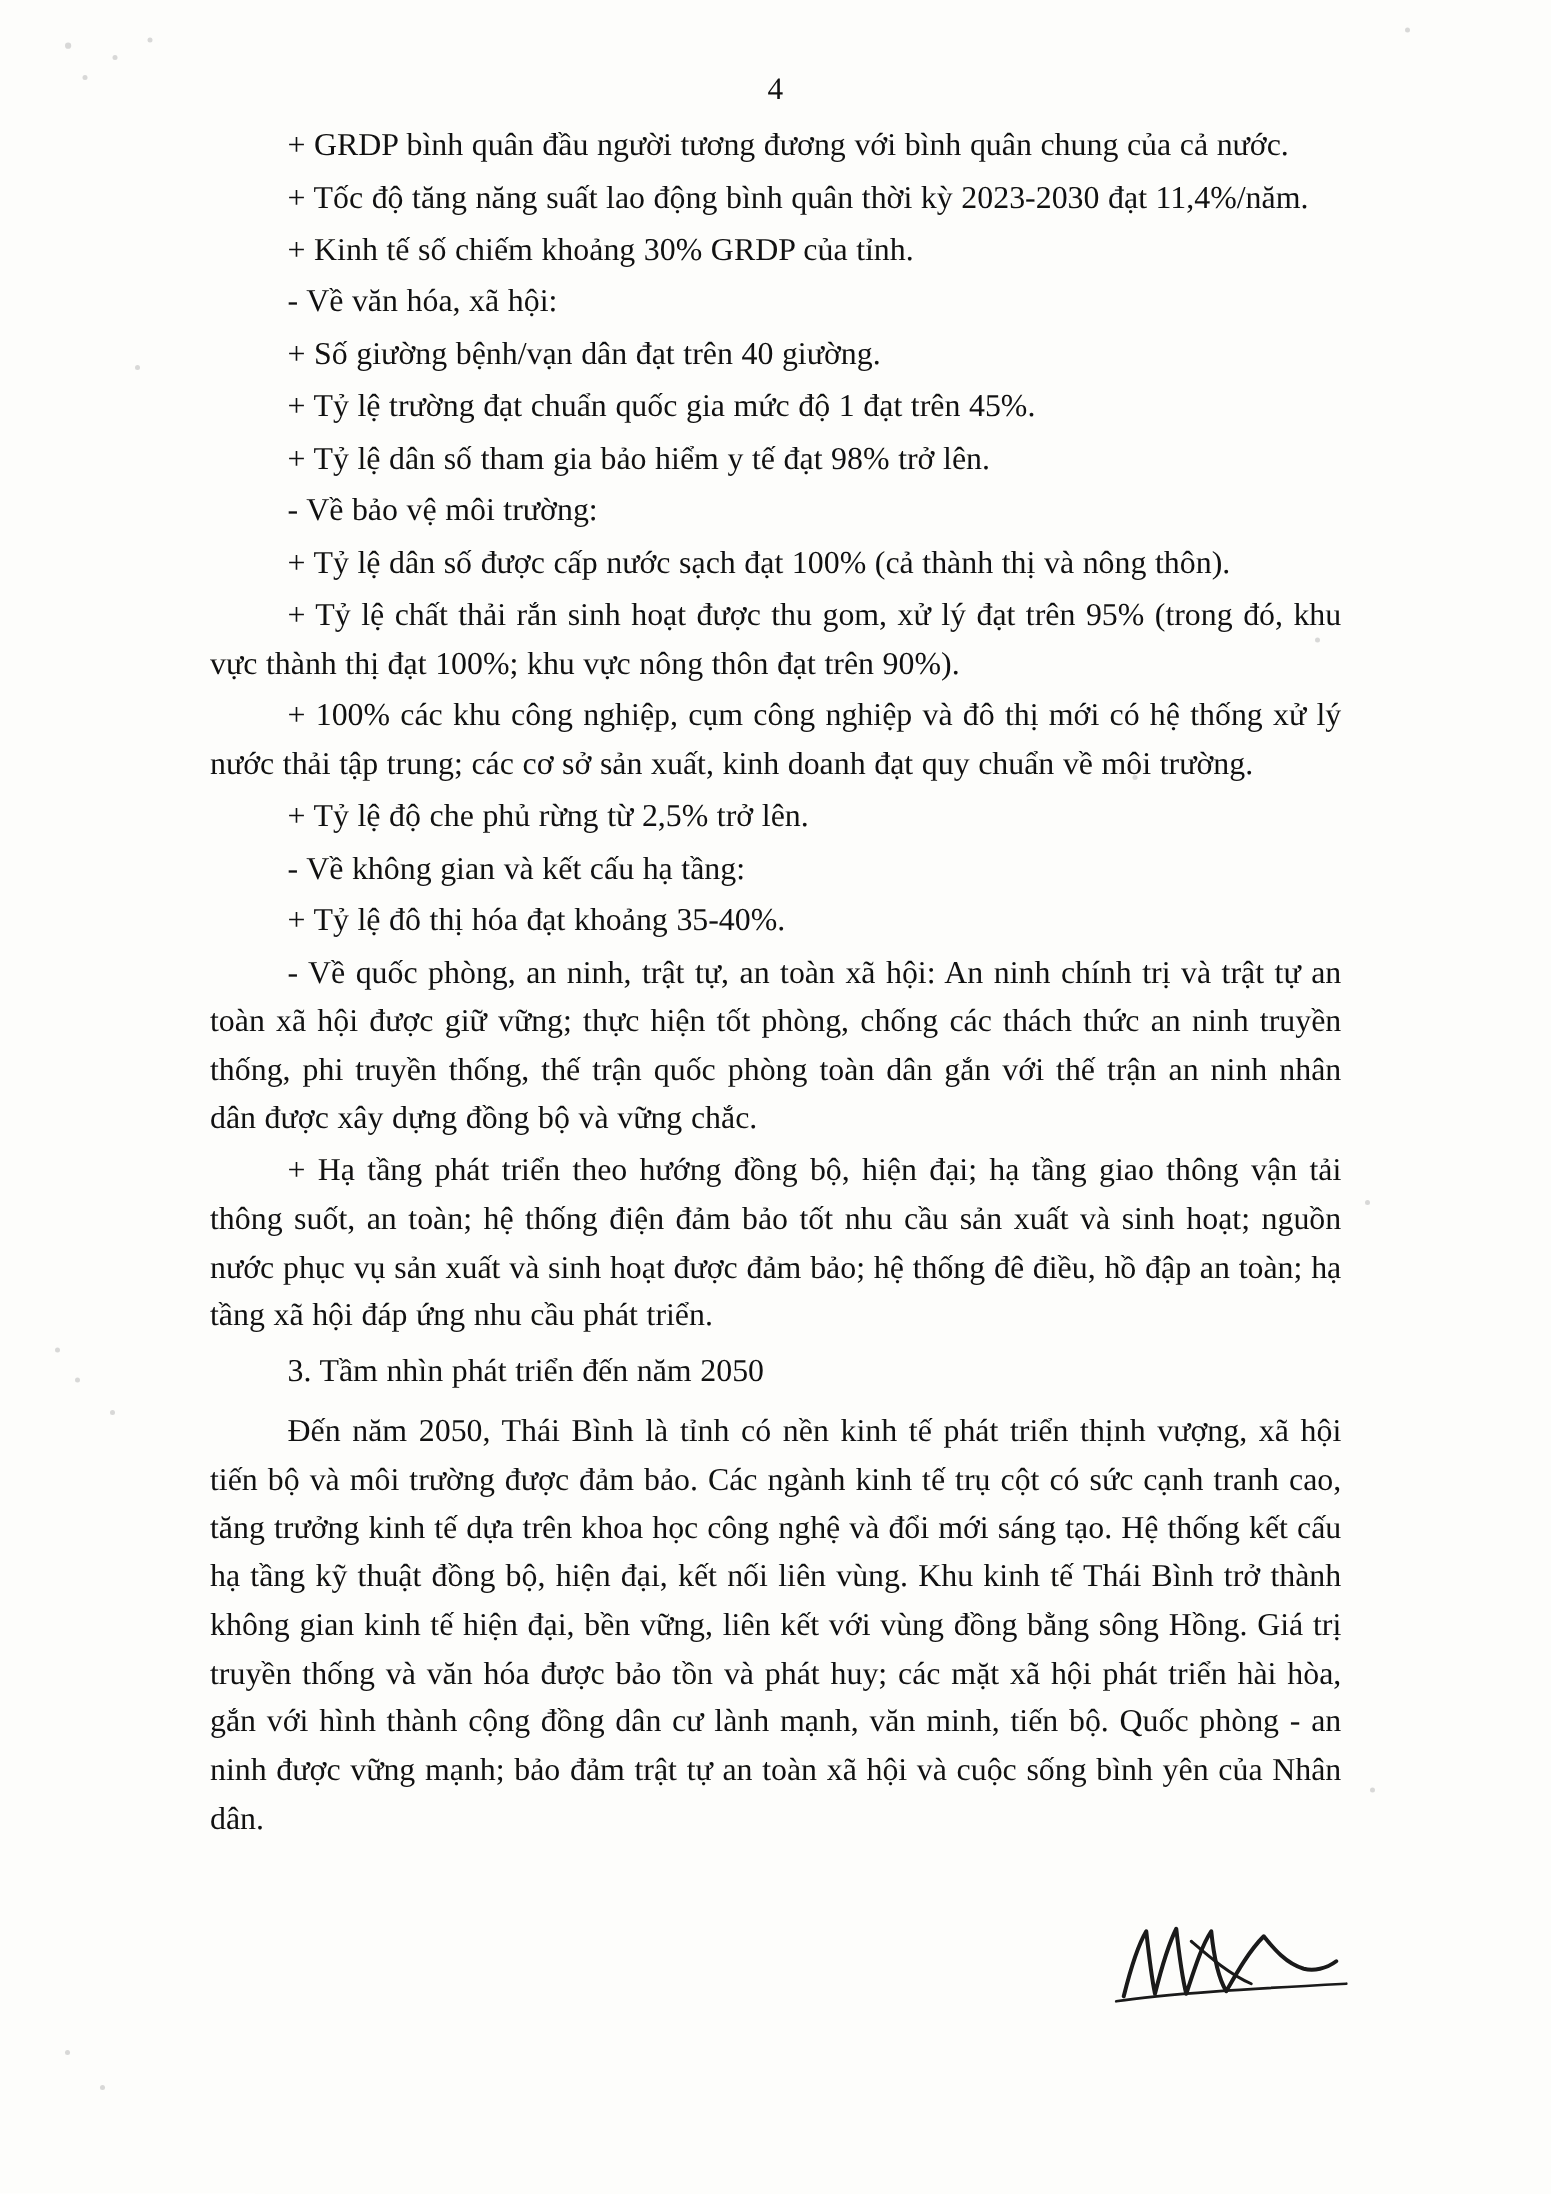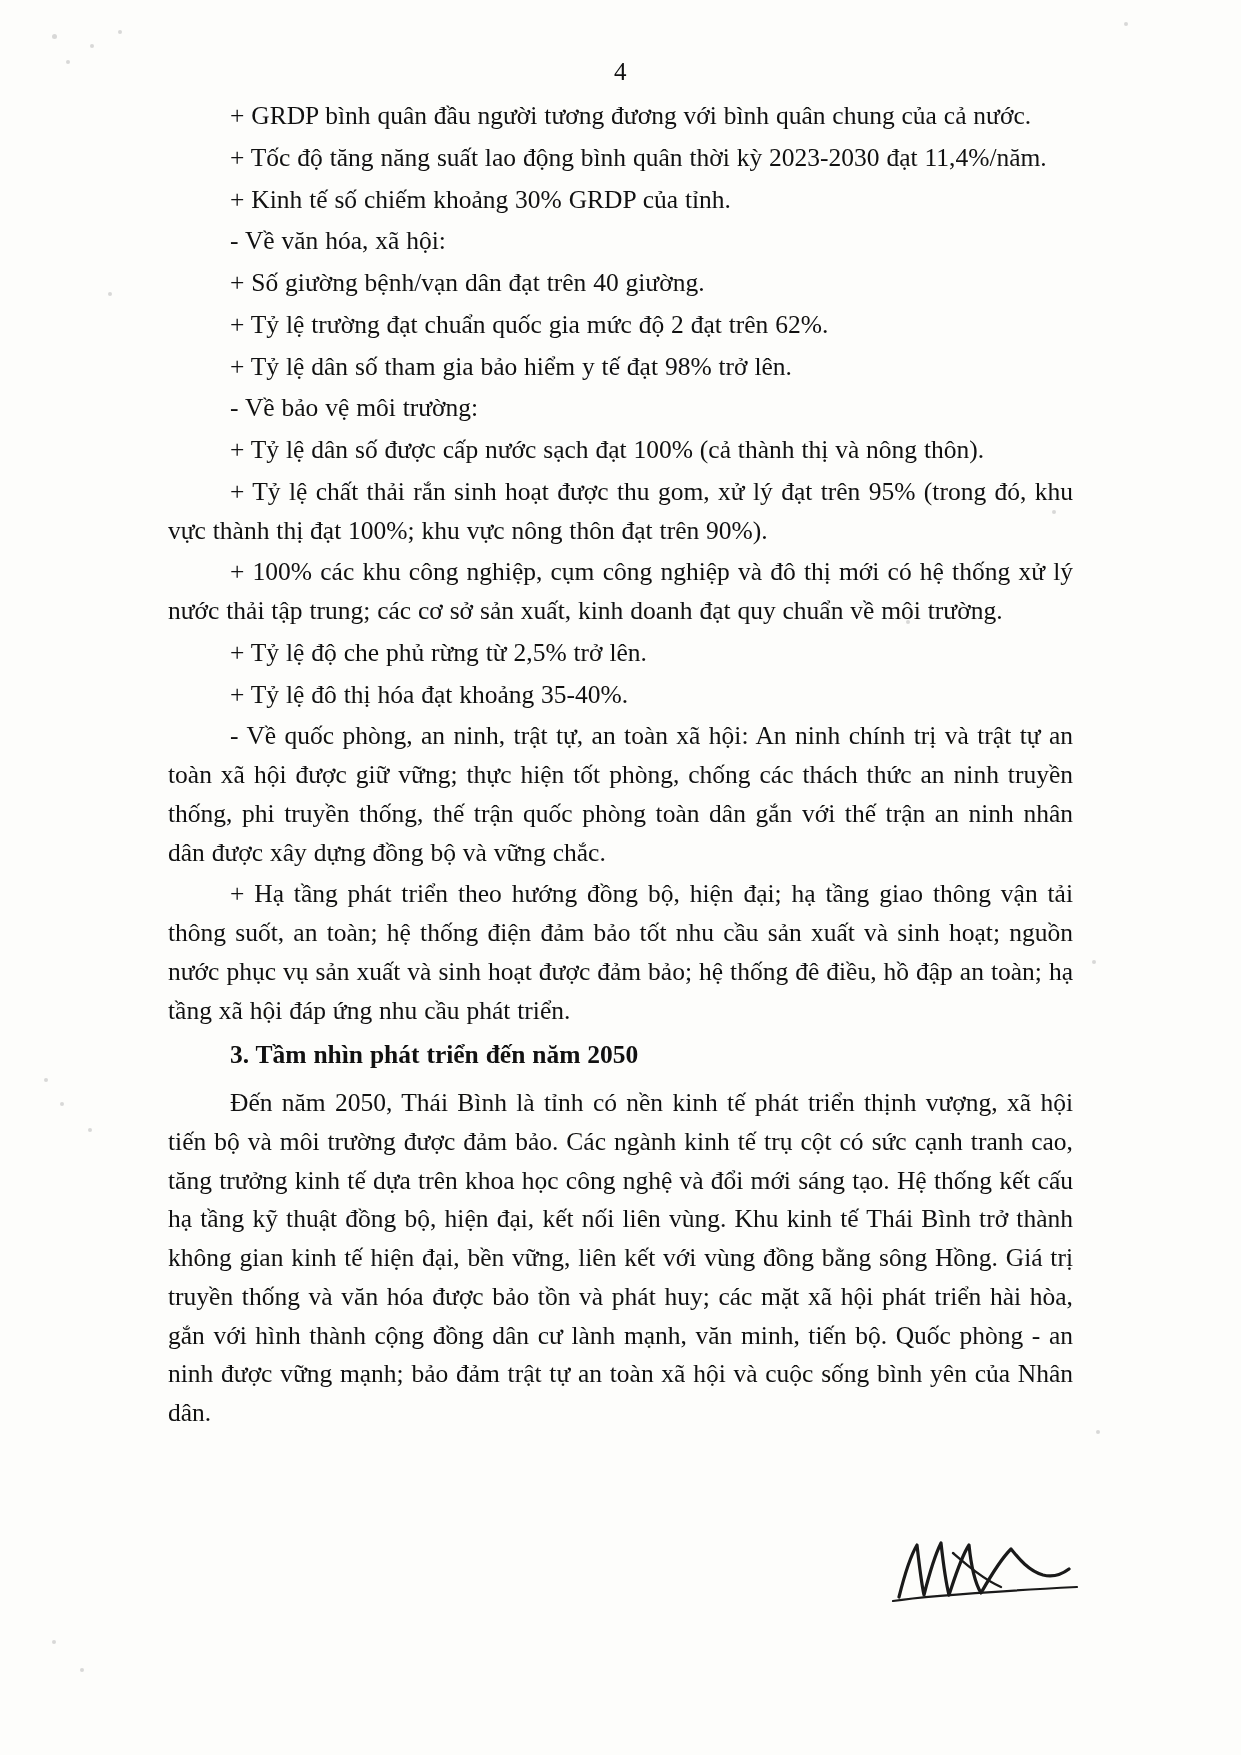--- a/index.html
+++ b/index.html
@@ -47,21 +47,21 @@
     line-height: 1.52;
     text-align: justify;
     text-justify: inter-word;
     word-spacing: .5px;
   }
   p.ind {
     text-indent: 62px;
   }
   p.heading {
     text-indent: 62px;
-    font-weight: bold;
+    font-weight: normal;
     margin-top: 6px;
     margin-bottom: 4px;
   }
   p.para {
     text-indent: 62px;
     margin-top: 9px;
   }
   .signature {
     position: absolute;
     right: 160px;
@@ -107,27 +107,28 @@
   <div class="speck" style="left:1096px; top:1430px; width:4px; height:4px;"></div>
 
   <div class="page-number">4</div>
 
   <div class="content">
     <p class="ind">+ GRDP bình quân đầu người tương đương với bình quân chung của cả nước.</p>
     <p class="ind">+ Tốc độ tăng năng suất lao động bình quân thời kỳ 2023-2030 đạt 11,4%/năm.</p>
     <p class="ind">+ Kinh tế số chiếm khoảng 30% GRDP của tỉnh.</p>
     <p class="ind">- Về văn hóa, xã hội:</p>
     <p class="ind">+ Số giường bệnh/vạn dân đạt trên 40 giường.</p>
-    <p class="ind">+ Tỷ lệ trường đạt chuẩn quốc gia mức độ 2 đạt trên 62%.</p>
+    <p class="ind">+ Tỷ lệ trường đạt chuẩn quốc gia mức độ 1 đạt trên 45%.</p>
     <p class="ind">+ Tỷ lệ dân số tham gia bảo hiểm y tế đạt 98% trở lên.</p>
     <p class="ind">- Về bảo vệ môi trường:</p>
     <p class="ind">+ Tỷ lệ dân số được cấp nước sạch đạt 100% (cả thành thị và nông thôn).</p>
     <p class="ind">+ Tỷ lệ chất thải rắn sinh hoạt được thu gom, xử lý đạt trên 95% (trong đó, khu vực thành thị đạt 100%; khu vực nông thôn đạt trên 90%).</p>
     <p class="ind">+ 100% các khu công nghiệp, cụm công nghiệp và đô thị mới có hệ thống xử lý nước thải tập trung; các cơ sở sản xuất, kinh doanh đạt quy chuẩn về môi trường.</p>
     <p class="ind">+ Tỷ lệ độ che phủ rừng từ 2,5% trở lên.</p>
+    <p class="ind">- Về không gian và kết cấu hạ tầng:</p>
     <p class="ind">+ Tỷ lệ đô thị hóa đạt khoảng 35-40%.</p>
     <p class="ind">- Về quốc phòng, an ninh, trật tự, an toàn xã hội: An ninh chính trị và trật tự an toàn xã hội được giữ vững; thực hiện tốt phòng, chống các thách thức an ninh truyền thống, phi truyền thống, thế trận quốc phòng toàn dân gắn với thế trận an ninh nhân dân được xây dựng đồng bộ và vững chắc.</p>
     <p class="ind">+ Hạ tầng phát triển theo hướng đồng bộ, hiện đại; hạ tầng giao thông vận tải thông suốt, an toàn; hệ thống điện đảm bảo tốt nhu cầu sản xuất và sinh hoạt; nguồn nước phục vụ sản xuất và sinh hoạt được đảm bảo; hệ thống đê điều, hồ đập an toàn; hạ tầng xã hội đáp ứng nhu cầu phát triển.</p>
     <p class="heading">3. Tầm nhìn phát triển đến năm 2050</p>
     <p class="para">Đến năm 2050, Thái Bình là tỉnh có nền kinh tế phát triển thịnh vượng, xã hội tiến bộ và môi trường được đảm bảo. Các ngành kinh tế trụ cột có sức cạnh tranh cao, tăng trưởng kinh tế dựa trên khoa học công nghệ và đổi mới sáng tạo. Hệ thống kết cấu hạ tầng kỹ thuật đồng bộ, hiện đại, kết nối liên vùng. Khu kinh tế Thái Bình trở thành không gian kinh tế hiện đại, bền vững, liên kết với vùng đồng bằng sông Hồng. Giá trị truyền thống và văn hóa được bảo tồn và phát huy; các mặt xã hội phát triển hài hòa, gắn với hình thành cộng đồng dân cư lành mạnh, văn minh, tiến bộ. Quốc phòng - an ninh được vững mạnh; bảo đảm trật tự an toàn xã hội và cuộc sống bình yên của Nhân dân.</p>
   </div>
 
   <div class="side-mark"></div>
 
   <div class="signature">

